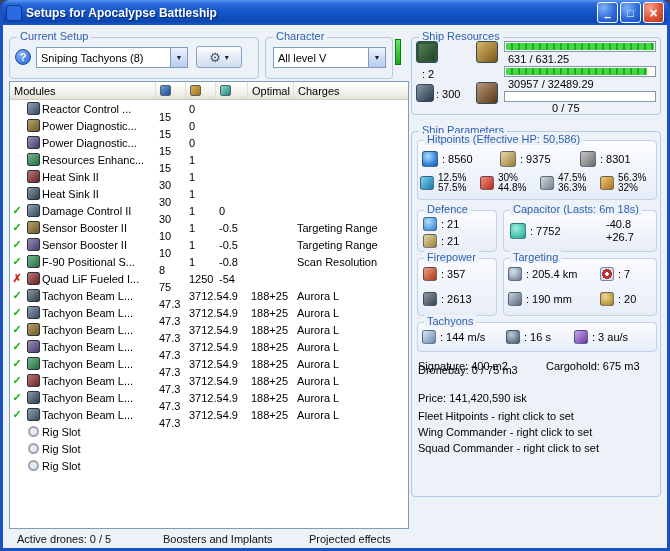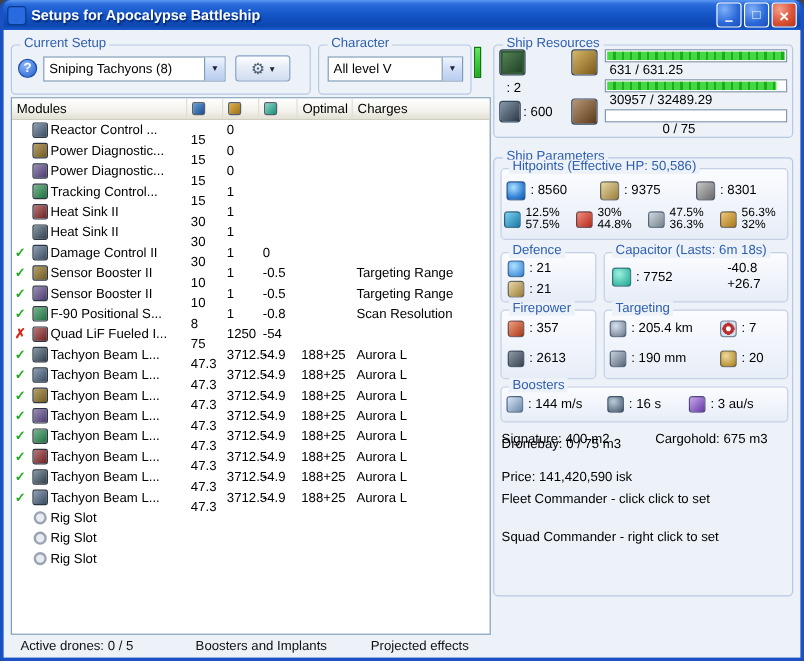--- a/index.html
+++ b/index.html
@@ -220,21 +220,21 @@
             <span class="cell c-pg">0</span>
             <span class="cell c-cap"></span>
             <span class="cell c-opt"></span>
             <span class="cell c-chg"></span>
           </div>
           <div class="trow">
             <span class="cell c-st none"></span>
             <span class="cell c-ic">
               <span class="mic m3"></span>
             </span>
-            <span class="cell c-nm">Tracking Control...</span>
+            <span class="cell c-nm">Resources Enhanc...</span>
             <span class="cell c-cpu">15</span>
             <span class="cell c-pg">1</span>
             <span class="cell c-cap"></span>
             <span class="cell c-opt"></span>
             <span class="cell c-chg"></span>
           </div>
           <div class="trow">
             <span class="cell c-st none"></span>
             <span class="cell c-ic">
               <span class="mic m4"></span>
@@ -455,21 +455,21 @@
 
     <span class="tfoot-item" style="left:14px">Active drones: 0 / 5</span>
     <span class="tfoot-item" style="left:160px">Boosters and Implants</span>
     <span class="tfoot-item" style="left:306px">Projected effects</span>
 
     <div class="grp" style="left:408px;top:12px;width:250px;height:78px">
       <span class="gcap">Ship Resources</span>
       <span class="ric chip" style="left:4px;top:3px"></span>
       <span class="rnum" style="left:10px;top:30px">: 2</span>
       <span class="ric turret" style="left:4px;top:46px"></span>
-      <span class="rnum" style="left:24px;top:50px">: 600</span>
+      <span class="rnum" style="left:24px;top:50px">: 300</span>
       <span class="ric reactor" style="left:64px;top:3px"></span>
       <span class="ric droneb" style="left:64px;top:44px"></span>
 
       <div class="rbar" style="left:92px;top:3px">
           <div class="fill" style="width: 100%;"></div>
         </div>
       <span class="rtext" style="left:96px;top:15px">631 / 631.25</span>
       <div class="rbar" style="left:92px;top:28px">
           <div class="fill" style="width: 95%;"></div>
         </div>
@@ -577,37 +577,38 @@
             <span class="sic s14 scan"></span>
             <span>: 190 mm</span>
           </span>
         <span class="stat" style="left:96px;top:33px">
             <span class="sic s14 sens"></span>
             <span>: 20</span>
           </span>
       </div>
 
       <div class="panel" style="left:5px;top:190px;width:240px;height:30px">
-        <span class="gcap">Boosters</span>
+        <span class="gcap">Tachyons</span>
         <span class="stat" style="left:4px;top:7px">
             <span class="sic s14 speed"></span>
             <span>: 144 m/s</span>
           </span>
         <span class="stat" style="left:88px;top:7px">
             <span class="sic s14 align"></span>
             <span>: 16 s</span>
           </span>
         <span class="stat" style="left:156px;top:7px">
             <span class="sic s14 warp"></span>
             <span>: 3 au/s</span>
           </span>
       </div>
 
       <span class="iline" style="left:6px;top:228px">Signature: 400 m2</span>
       <span class="iline" style="left:134px;top:228px">Cargohold: 675 m3</span>
       <span class="iline" style="left:6px;top:232px">Dronebay: 0 / 75 m3</span>
       <span class="iline" style="left:6px;top:260px">Price: 141,420,590 isk</span>
-      <span class="iline" style="left:6px;top:278px">Fleet Commander - click click to set</span>
+      <span class="iline" style="left:6px;top:278px">Fleet Hitpoints - right click to set</span>
+      <span class="iline" style="left:6px;top:294px">Wing Commander - right click to set</span>
       <span class="iline" style="left:6px;top:310px">Squad Commander - right click to set</span>
     </div>
 
   </div>
 </div>
 
 </body></html>

